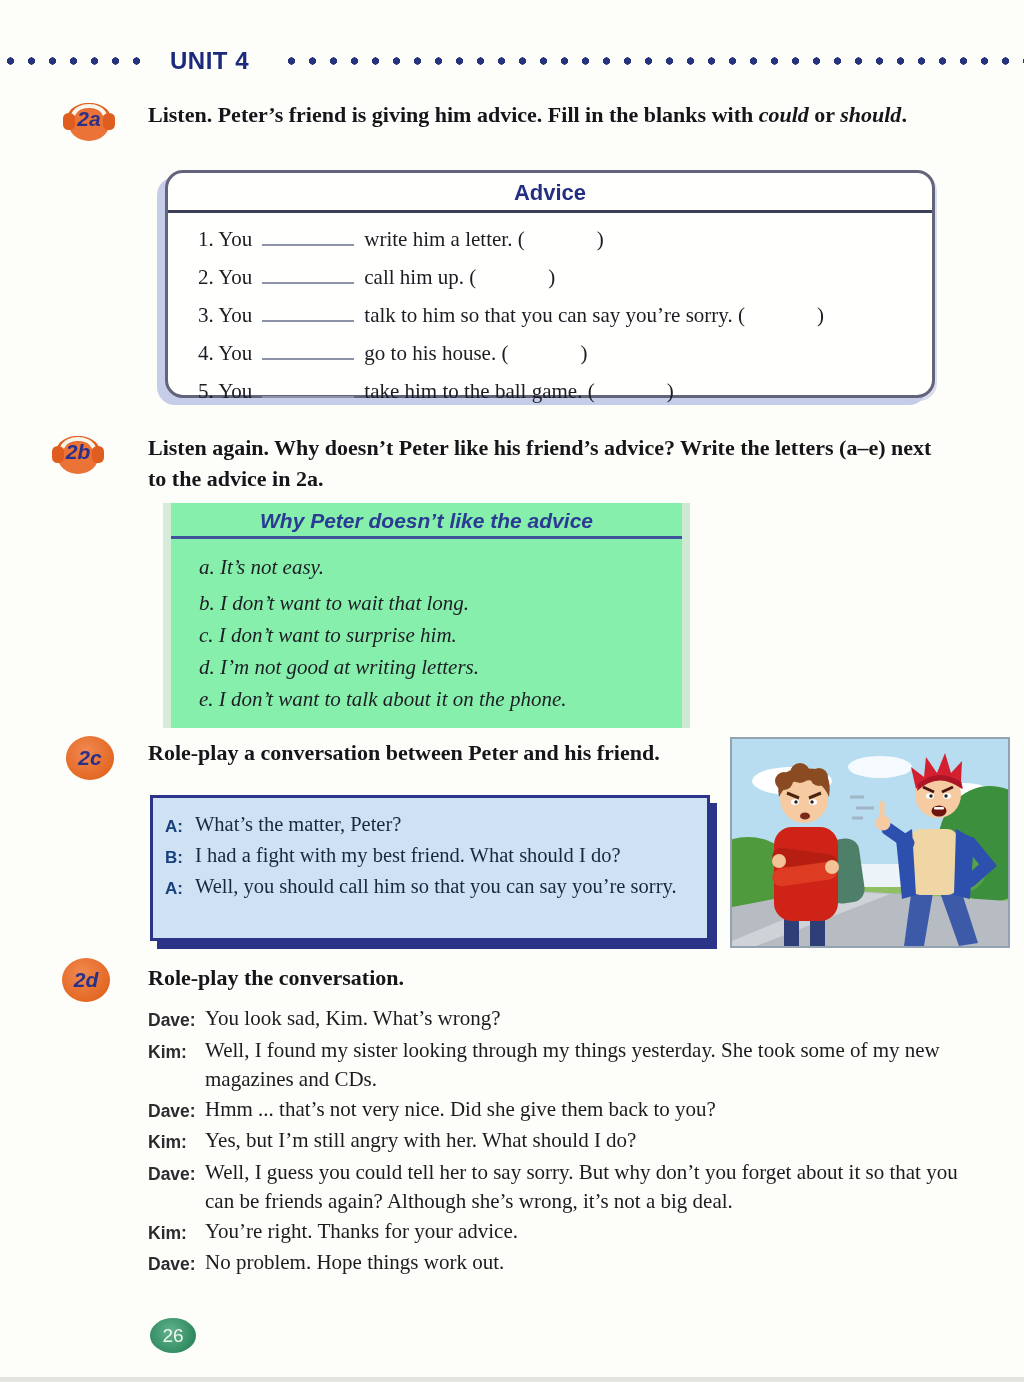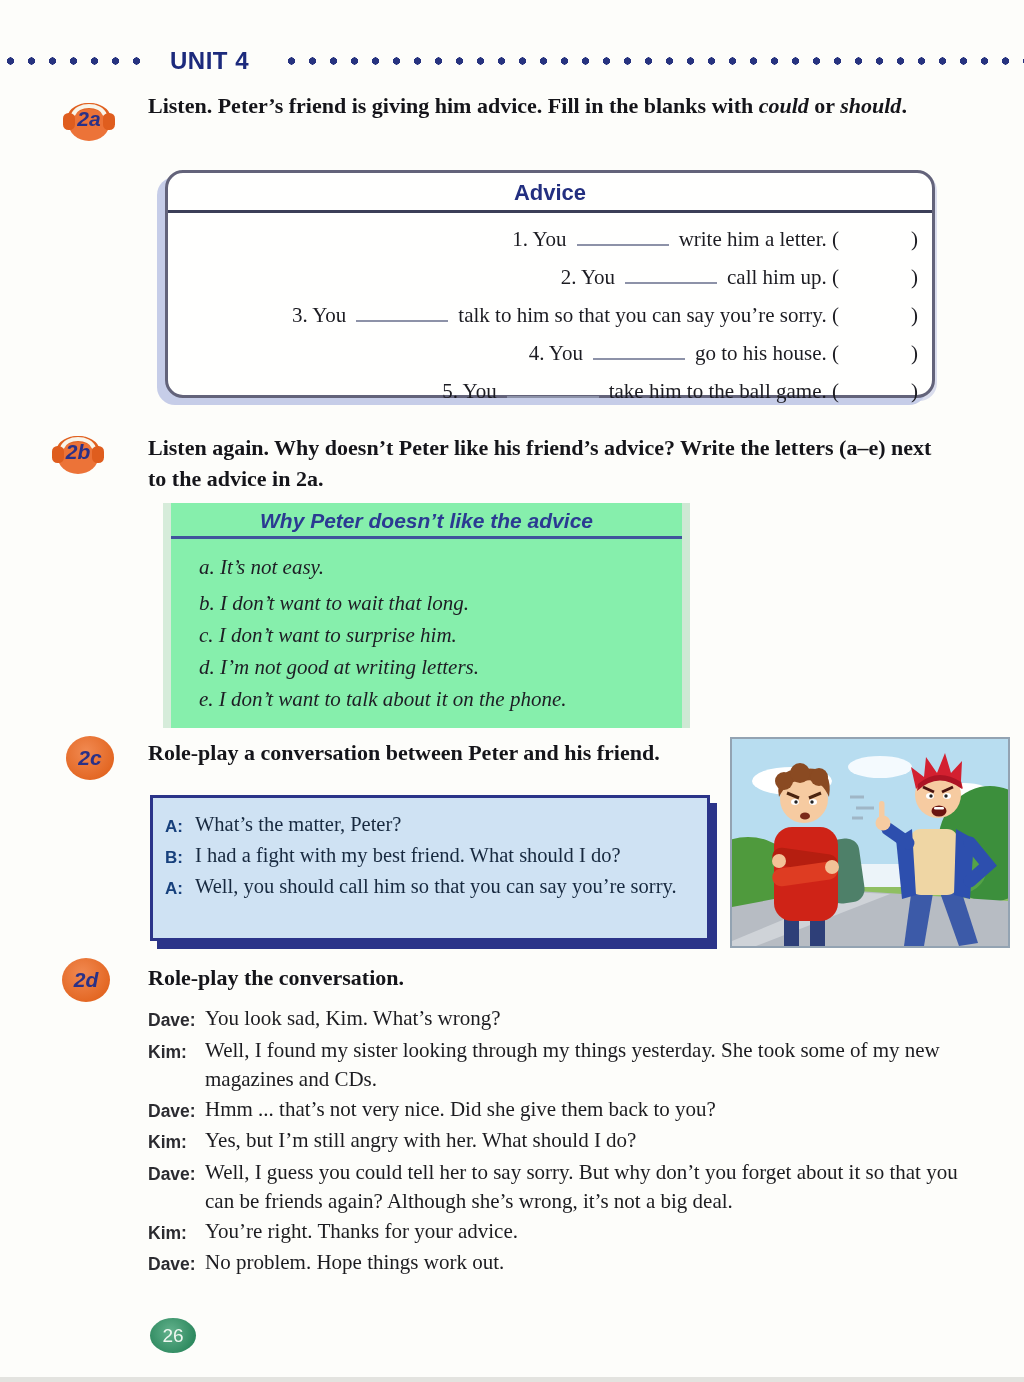--- a/index.html
+++ b/index.html
@@ -29,21 +29,21 @@
   .section-heading{position:absolute;font-weight:bold;font-size:22px;color:#15151a;line-height:31px;}
 
   
   .advice-box{position:absolute;left:165px;top:170px;width:770px;height:228px;background:#fffffe;
               border:3px solid #63637a;border-radius:18px;
               box-shadow:-8px 7px 0 #c6cde8, 2px 3px 0 #dadded;box-sizing:border-box;}
   .advice-title{text-align:center;font-family:"Liberation Sans",sans-serif;font-weight:bold;
                 font-size:22px;color:#232f80;padding-top:7px;}
   .advice-rule{border-bottom:3px solid #3c3f58;margin-top:4px;}
   .advice-items{padding:13px 14px 0 30px;font-size:21px;color:#1c1c22;}
-  .advice-row{margin-bottom:12px;white-space:nowrap;text-align:right;}
+  .advice-row{margin-bottom:12px;white-space:nowrap;}
   .blank{display:inline-block;width:92px;border-bottom:2px solid #8d92a8;height:18px;margin:0 10px;}
   .paren-gap{display:inline-block;width:72px;}
 
   
   .reasons-box{position:absolute;left:163px;top:503px;width:527px;background:#86efac;
                border-left:8px solid #d6ecda;border-right:8px solid #cfe8d4;
                padding-bottom:12px;box-sizing:border-box;font-style:italic;}
   .reasons-title{text-align:center;font-family:"Liberation Sans",sans-serif;font-weight:bold;
                  font-size:21px;color:#2b3a92;padding-top:6px;}
   .reasons-rule{border-bottom:3px solid #40549c;margin-top:3px;}
@@ -95,21 +95,21 @@
     <svg viewBox="0 0 54 48">
       <path d="M9 26 C9 9 45 9 45 26" fill="none" stroke="#e9e5da" stroke-width="8"></path>
       <ellipse cx="27" cy="27" rx="21" ry="19" fill="#ec7338"></ellipse>
       <path d="M8 23 C10 7 44 7 46 23" fill="none" stroke="#e0601f" stroke-width="6"></path>
       <path d="M11 20 C15 8 39 8 43 20" fill="none" stroke="#f8f4e9" stroke-width="4"></path>
       <rect x="1" y="18" width="12" height="17" rx="5.5" fill="#df5d1e"></rect>
       <rect x="41" y="18" width="12" height="17" rx="5.5" fill="#df5d1e"></rect>
     </svg>
     <span class="badge-label">2a</span>
   </div>
-  <div class="section-heading" style="left:148px;top:90px;width:808px;">
+  <div class="section-heading" style="left:148px;top:99px;width:808px;">
     <span>Listen. Peter’s friend is giving him advice. Fill in the blanks with </span><span class="ital">could</span><span> or </span><span class="ital">should</span><span>.</span>
   </div>
 
   <div class="advice-box">
     <div class="advice-title">Advice</div>
     <div class="advice-rule"></div>
     <div class="advice-items">
       <div class="advice-row"><span>1. You</span><span class="blank"></span><span>write him a letter. (</span><span class="paren-gap"></span><span>)</span></div>
       <div class="advice-row"><span>2. You</span><span class="blank"></span><span>call him up. (</span><span class="paren-gap"></span><span>)</span></div>
       <div class="advice-row"><span>3. You</span><span class="blank"></span><span>talk to him so that you can say you’re sorry. (</span><span class="paren-gap"></span><span>)</span></div>

